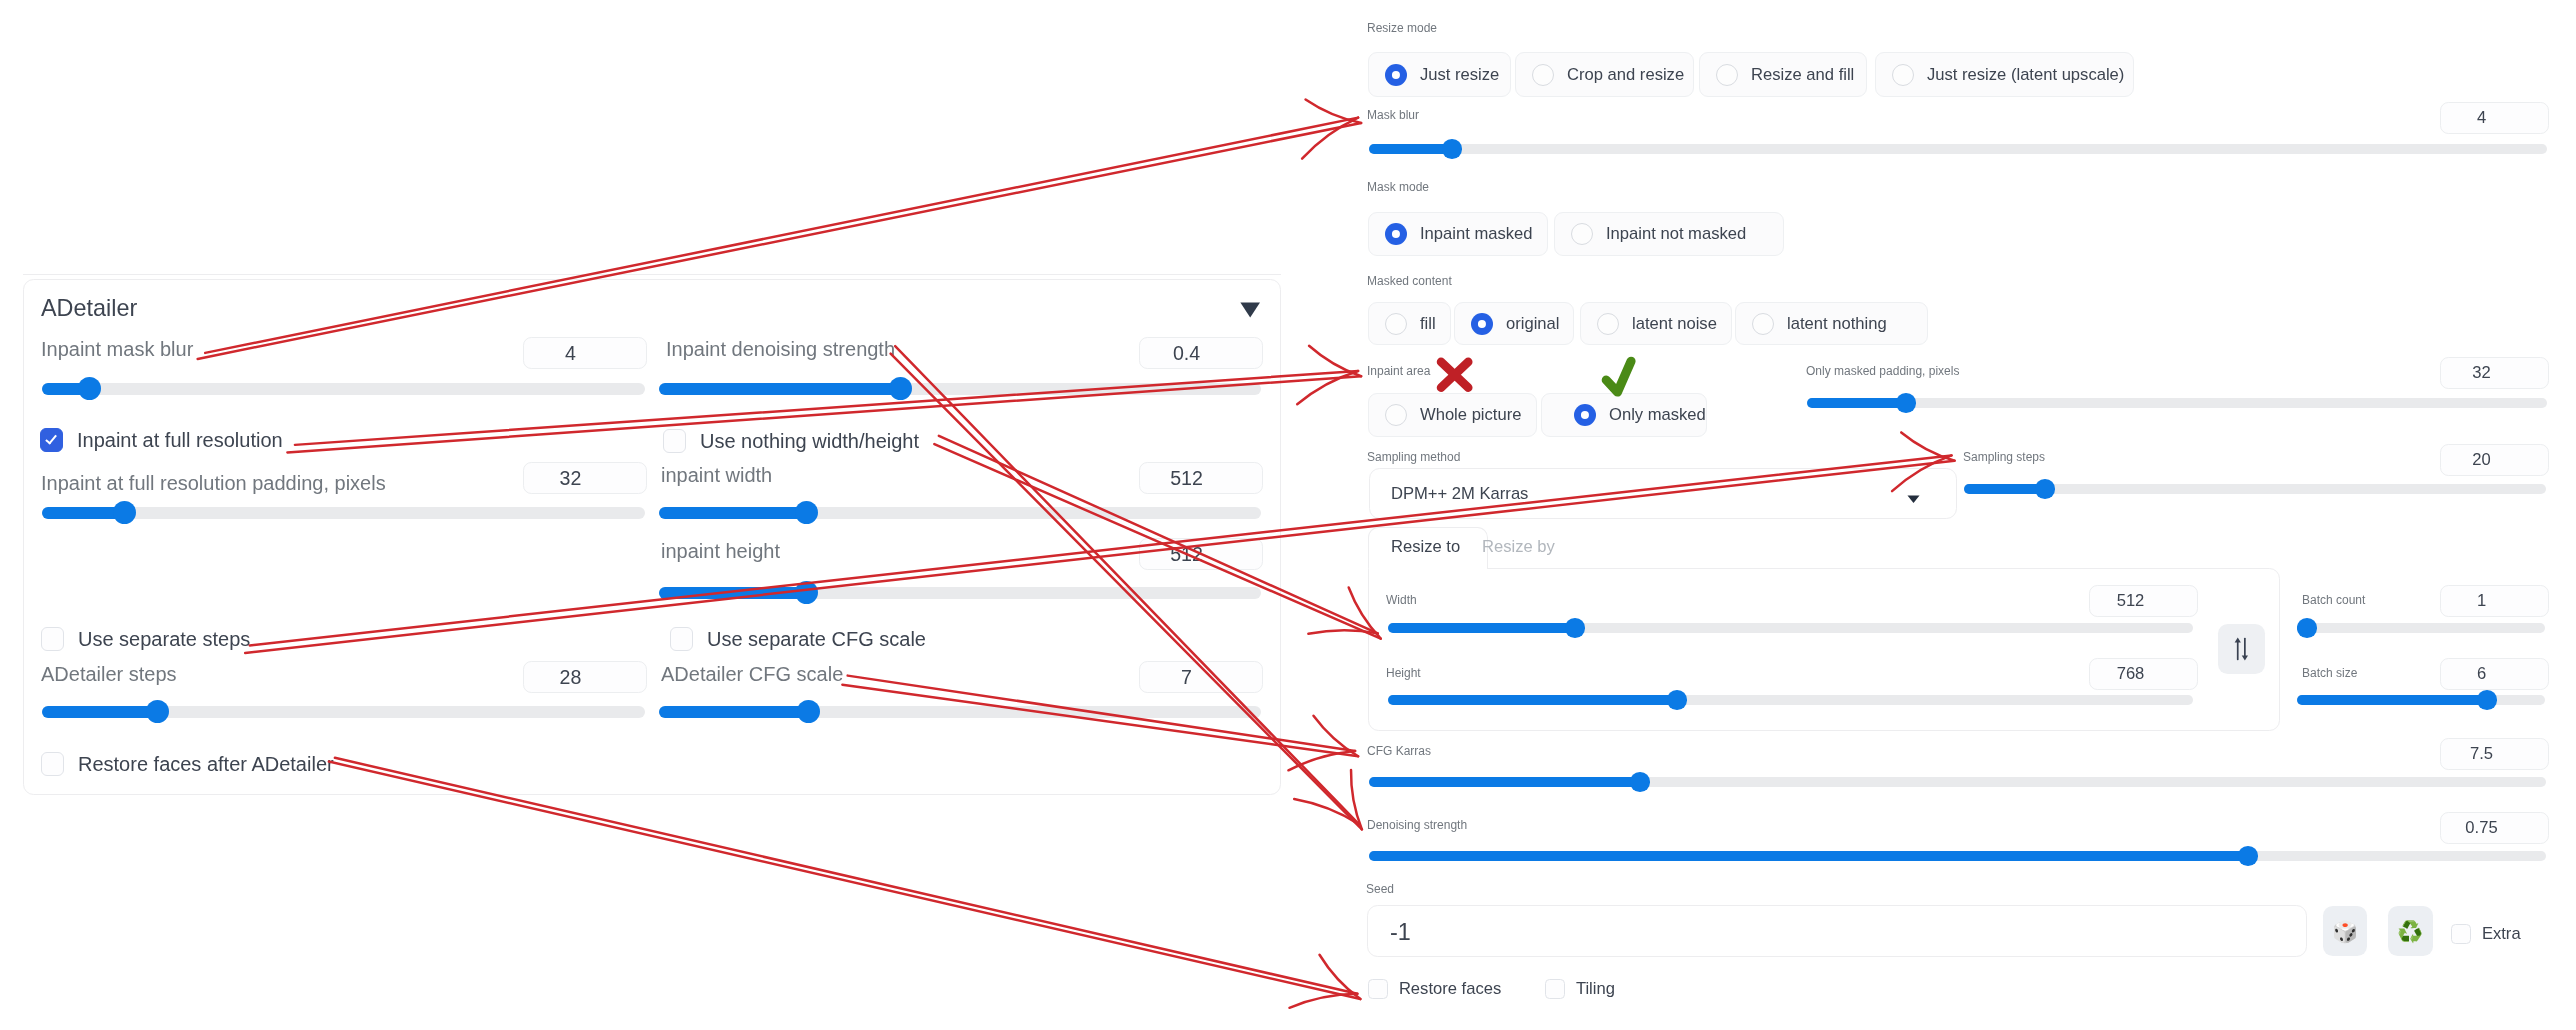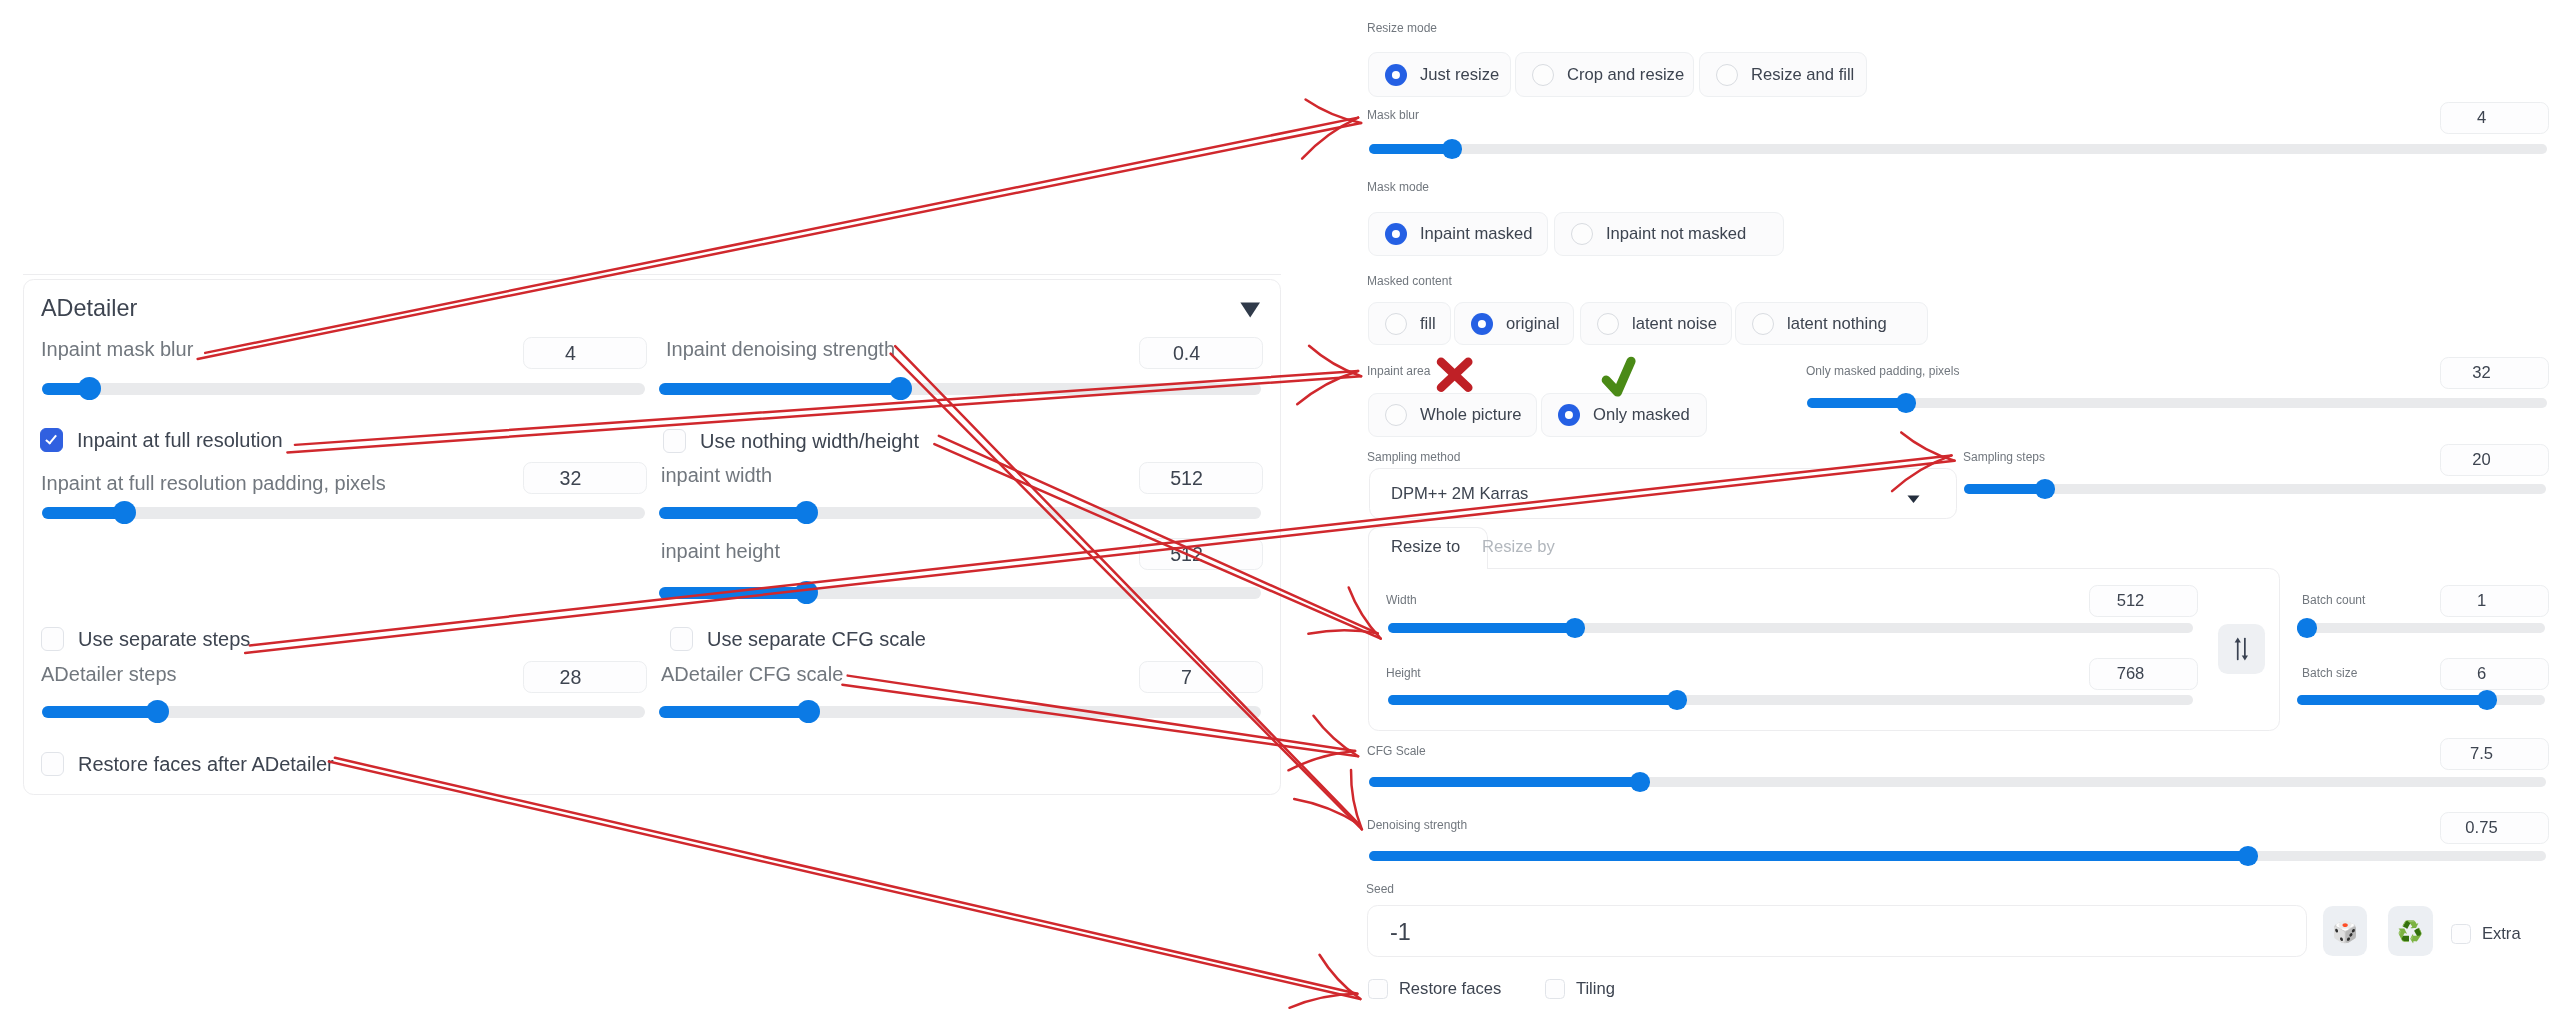--- a/index.html
+++ b/index.html
@@ -111,20 +111,24 @@
   <span>Just resize</span>
     </div>
 <div class="pill" style="left:1515px;top:52px;width:179px;height:45px;padding-left:16px">
   <span class="rdot " style="width:22px;height:22px;margin-right:13px"></span>
   <span>Crop and resize</span>
     </div>
 <div class="pill" style="left:1699px;top:52px;width:168px;height:45px;padding-left:16px">
   <span class="rdot " style="width:22px;height:22px;margin-right:13px"></span>
   <span>Resize and fill</span>
     </div>
+<div class="pill" style="left:1875px;top:52px;width:259px;height:45px;padding-left:16px">
+  <span class="rdot " style="width:22px;height:22px;margin-right:13px"></span>
+  <span>Just resize (latent upscale)</span>
+    </div>
 <div class="abs lbl r" style="left:1367px;top:107px">Mask blur</div>
 <div class="numbox " style="left:2440px;top:102px;width:109px;height:32px">4</div>
 <div class="track" style="left:1369px;top:144px;width:1178px;height:9.8px;border-radius:4.9px">
   <div class="fill" style="width:83px;height:9.8px;border-radius:4.9px"></div>
     </div>
 <div class="thumb" style="left:1442px;top:139px;width:19.6px;height:19.6px"></div>
 <div class="abs lbl r" style="left:1367px;top:179px">Mask mode</div>
 <div class="pill" style="left:1368px;top:212px;width:180px;height:44px;padding-left:16px">
   <span class="rdot on" style="width:22px;height:22px;margin-right:13px"></span>
   <span>Inpaint masked</span>
@@ -148,21 +152,21 @@
     </div>
 <div class="pill" style="left:1735px;top:302px;width:193px;height:43px;padding-left:16px">
   <span class="rdot " style="width:22px;height:22px;margin-right:13px"></span>
   <span>latent nothing</span>
     </div>
 <div class="abs lbl r" style="left:1367px;top:363px">Inpaint area</div>
 <div class="pill" style="left:1368px;top:393px;width:169px;height:44px;padding-left:16px">
   <span class="rdot " style="width:22px;height:22px;margin-right:13px"></span>
   <span>Whole picture</span>
     </div>
-<div class="pill" style="left:1541px;top:393px;width:166px;height:44px;padding-left:16px">
+<div class="pill" style="left:1541px;top:393px;width:166px;height:44px;padding-left:32px">
   <span class="rdot on" style="width:22px;height:22px;margin-right:13px"></span>
   <span>Only masked</span>
     </div>
 <div class="abs lbl r" style="left:1806px;top:363px">Only masked padding, pixels</div>
 <div class="numbox " style="left:2440px;top:357px;width:109px;height:32px">32</div>
 <div class="track" style="left:1807px;top:398px;width:740px;height:9.8px;border-radius:4.9px">
   <div class="fill" style="width:99px;height:9.8px;border-radius:4.9px"></div>
     </div>
 <div class="thumb" style="left:1896px;top:393px;width:19.6px;height:19.6px"></div>
 <div class="abs lbl r" style="left:1367px;top:449px">Sampling method</div>
@@ -210,21 +214,21 @@
 <div class="track" style="left:2297px;top:623px;width:248px;height:9.8px;border-radius:4.9px">
   <div class="fill" style="width:9.8px;height:9.8px;border-radius:4.9px"></div>
     </div>
 <div class="thumb" style="left:2297px;top:618px;width:19.6px;height:19.6px"></div>
 <div class="abs lbl r" style="left:2302px;top:665px">Batch size</div>
 <div class="numbox " style="left:2440px;top:658px;width:109px;height:32px">6</div>
 <div class="track" style="left:2297px;top:695px;width:248px;height:9.8px;border-radius:4.9px">
   <div class="fill" style="width:190px;height:9.8px;border-radius:4.9px"></div>
     </div>
 <div class="thumb" style="left:2477px;top:690px;width:19.6px;height:19.6px"></div>
-<div class="abs lbl r" style="left:1367px;top:743px">CFG Scale</div>
+<div class="abs lbl r" style="left:1367px;top:743px">CFG Karras</div>
 <div class="numbox " style="left:2440px;top:738px;width:109px;height:32px">7.5</div>
 <div class="track" style="left:1369px;top:777px;width:1177px;height:9.8px;border-radius:4.9px">
   <div class="fill" style="width:270px;height:9.8px;border-radius:4.9px"></div>
     </div>
 <div class="thumb" style="left:1630px;top:772px;width:19.6px;height:19.6px"></div>
 <div class="abs lbl r" style="left:1367px;top:817px">Denoising strength</div>
 <div class="numbox " style="left:2440px;top:812px;width:109px;height:32px">0.75</div>
 <div class="track" style="left:1369px;top:851px;width:1177px;height:9.8px;border-radius:4.9px">
   <div class="fill" style="width:879px;height:9.8px;border-radius:4.9px"></div>
     </div>

